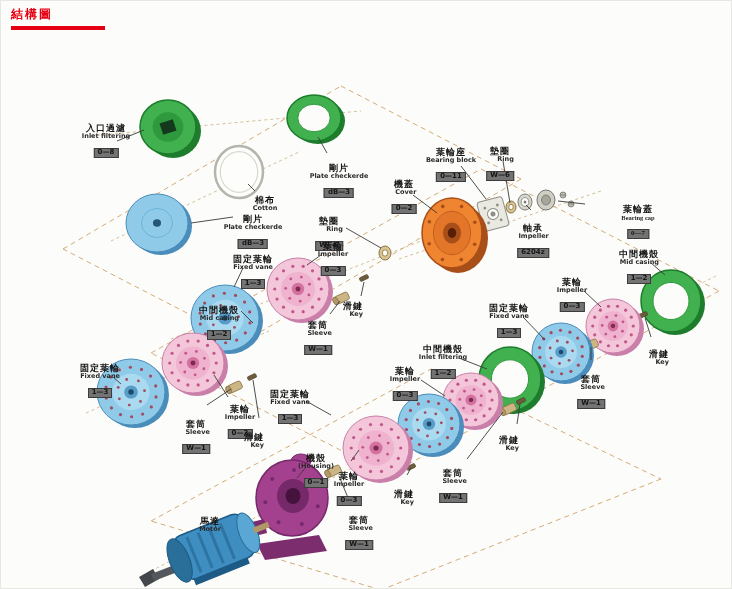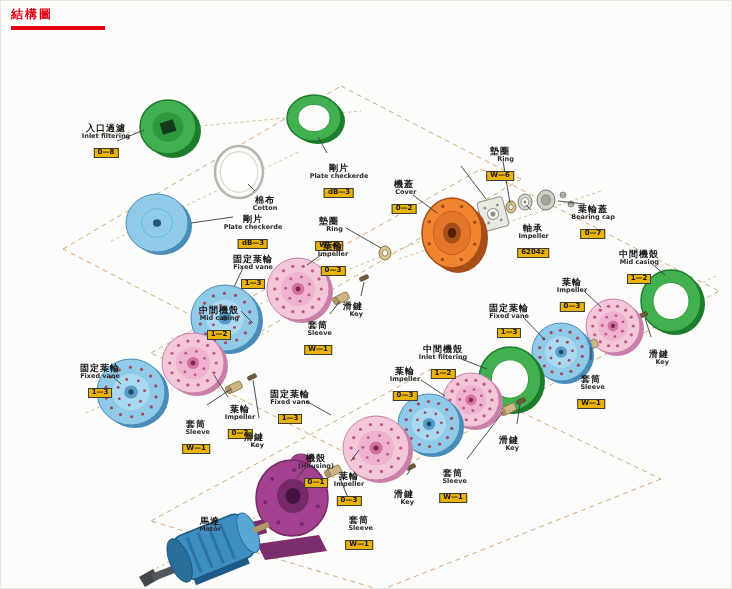--- a/index.html
+++ b/index.html
@@ -7,21 +7,21 @@
         border:1px solid #e6e6e2;box-sizing:border-box;
         font-family:"DejaVu Sans",sans-serif;}
   .title{position:absolute;left:10px;top:5px;font-size:12px;font-weight:bold;letter-spacing:2px;}
   .title-underline{position:absolute;left:10px;top:25px;width:94px;height:4px;}
   #diagram-svg{position:absolute;left:0;top:0;width:732px;height:589px;}
   #labels{position:absolute;left:0;top:0;width:676px;height:589px;margin-top:12px;}
   .plabel{position:absolute;transform:translateX(-50%);text-align:center;line-height:1.12;white-space:nowrap;}
   .plabel .zh{display:block;font-weight:bold;font-size:9px;color:#161616;letter-spacing:1px;}
   .plabel .en{display:block;font-weight:bold;font-size:6.5px;color:#2a2a2a;text-align:right;}
   .plabel .code{display:inline-block;border:1px solid #3c3c3c;font-size:7px;font-weight:bold;
-                padding:0 3px;margin-top:1px;color:#161616;background:#eab308;}
+                padding:0 3px;margin-top:1px;color:#161616;background:#737373;}
 </style>
 </head>
 <body>
 
 <div class="page">
   <div class="title" style="color: rgb(230, 0, 19);">結構圖</div>
   <div class="title-underline" style="background: rgb(230, 0, 19);"></div>
   <svg id="diagram-svg" viewBox="0 0 732 589" xmlns="http://www.w3.org/2000/svg">
       <g>
         <line x1="62" y1="248" x2="340" y2="85" stroke="#cfa269" stroke-width="1" stroke-dasharray="5 4" opacity="0.9"></line>
@@ -492,23 +492,24 @@
     </svg>
   <div id="labels">
       <div class="plabel" style="left: 105px; top: 110px;"><span class="zh">入口過濾</span><span class="en">Inlet filtering</span><span class="code">0—8</span></div>
       <div class="plabel" style="left: 264px; top: 182px;">
         <span class="zh">棉布</span>
         <span class="en">Cotton</span>
       </div>
       <div class="plabel" style="left: 338px; top: 150px;"><span class="zh">剛片</span><span class="en">Plate checkerde</span><span class="code">dB—3</span></div>
       <div class="plabel" style="left: 252px; top: 201px;"><span class="zh">剛片</span><span class="en">Plate checkerde</span><span class="code">dB—3</span></div>
       <div class="plabel" style="left: 403px; top: 166px;"><span class="zh">機蓋</span><span class="en">Cover</span><span class="code">0—2</span></div>
+      <div class="plabel" style="left: 450px; top: 134px;"><span class="zh">葉輪座</span><span class="en">Bearing block</span><span class="code">0—11</span></div>
       <div class="plabel" style="left: 499px; top: 133px;"><span class="zh">墊圈</span><span class="en">Ring</span><span class="code">W—6</span></div>
       <div class="plabel" style="left: 532px; top: 210px;"><span class="zh">軸承</span><span class="en">Impeller</span><span class="code">6204z</span></div>
-      <div class="plabel" style="left: 592px; top: 191px;"><span class="zh">葉輪蓋</span><span class="en">Bearing cap</span><span class="code">0—7</span></div>
+      <div class="plabel" style="left: 637px; top: 191px; font-family: Liberation Serif, serif;"><span class="zh">葉輪蓋</span><span class="en">Bearing cap</span><span class="code">0—7</span></div>
       <div class="plabel" style="left: 638px; top: 236px;"><span class="zh">中間機殼</span><span class="en">Mid casing</span><span class="code">1—2</span></div>
       <div class="plabel" style="left: 571px; top: 264px;"><span class="zh">葉輪</span><span class="en">Impeller</span><span class="code">0—3</span></div>
       <div class="plabel" style="left: 328px; top: 203px;"><span class="zh">墊圈</span><span class="en">Ring</span><span class="code">W—6</span></div>
       <div class="plabel" style="left: 332px; top: 228px;"><span class="zh">葉輪</span><span class="en">Impeller</span><span class="code">0—3</span></div>
       <div class="plabel" style="left: 252px; top: 241px;"><span class="zh">固定葉輪</span><span class="en">Fixed vane</span><span class="code">1—3</span></div>
       <div class="plabel" style="left: 218px; top: 292px;"><span class="zh">中間機殼</span><span class="en">Mid casing</span><span class="code">1—2</span></div>
       <div class="plabel" style="left: 99px; top: 350px;"><span class="zh">固定葉輪</span><span class="en">Fixed vane</span><span class="code">1—3</span></div>
       <div class="plabel" style="left: 317px; top: 307px;"><span class="zh">套筒</span><span class="en">Sleeve</span><span class="code">W—1</span></div>
       <div class="plabel" style="left: 352px; top: 288px;">
         <span class="zh">滑鍵</span>

